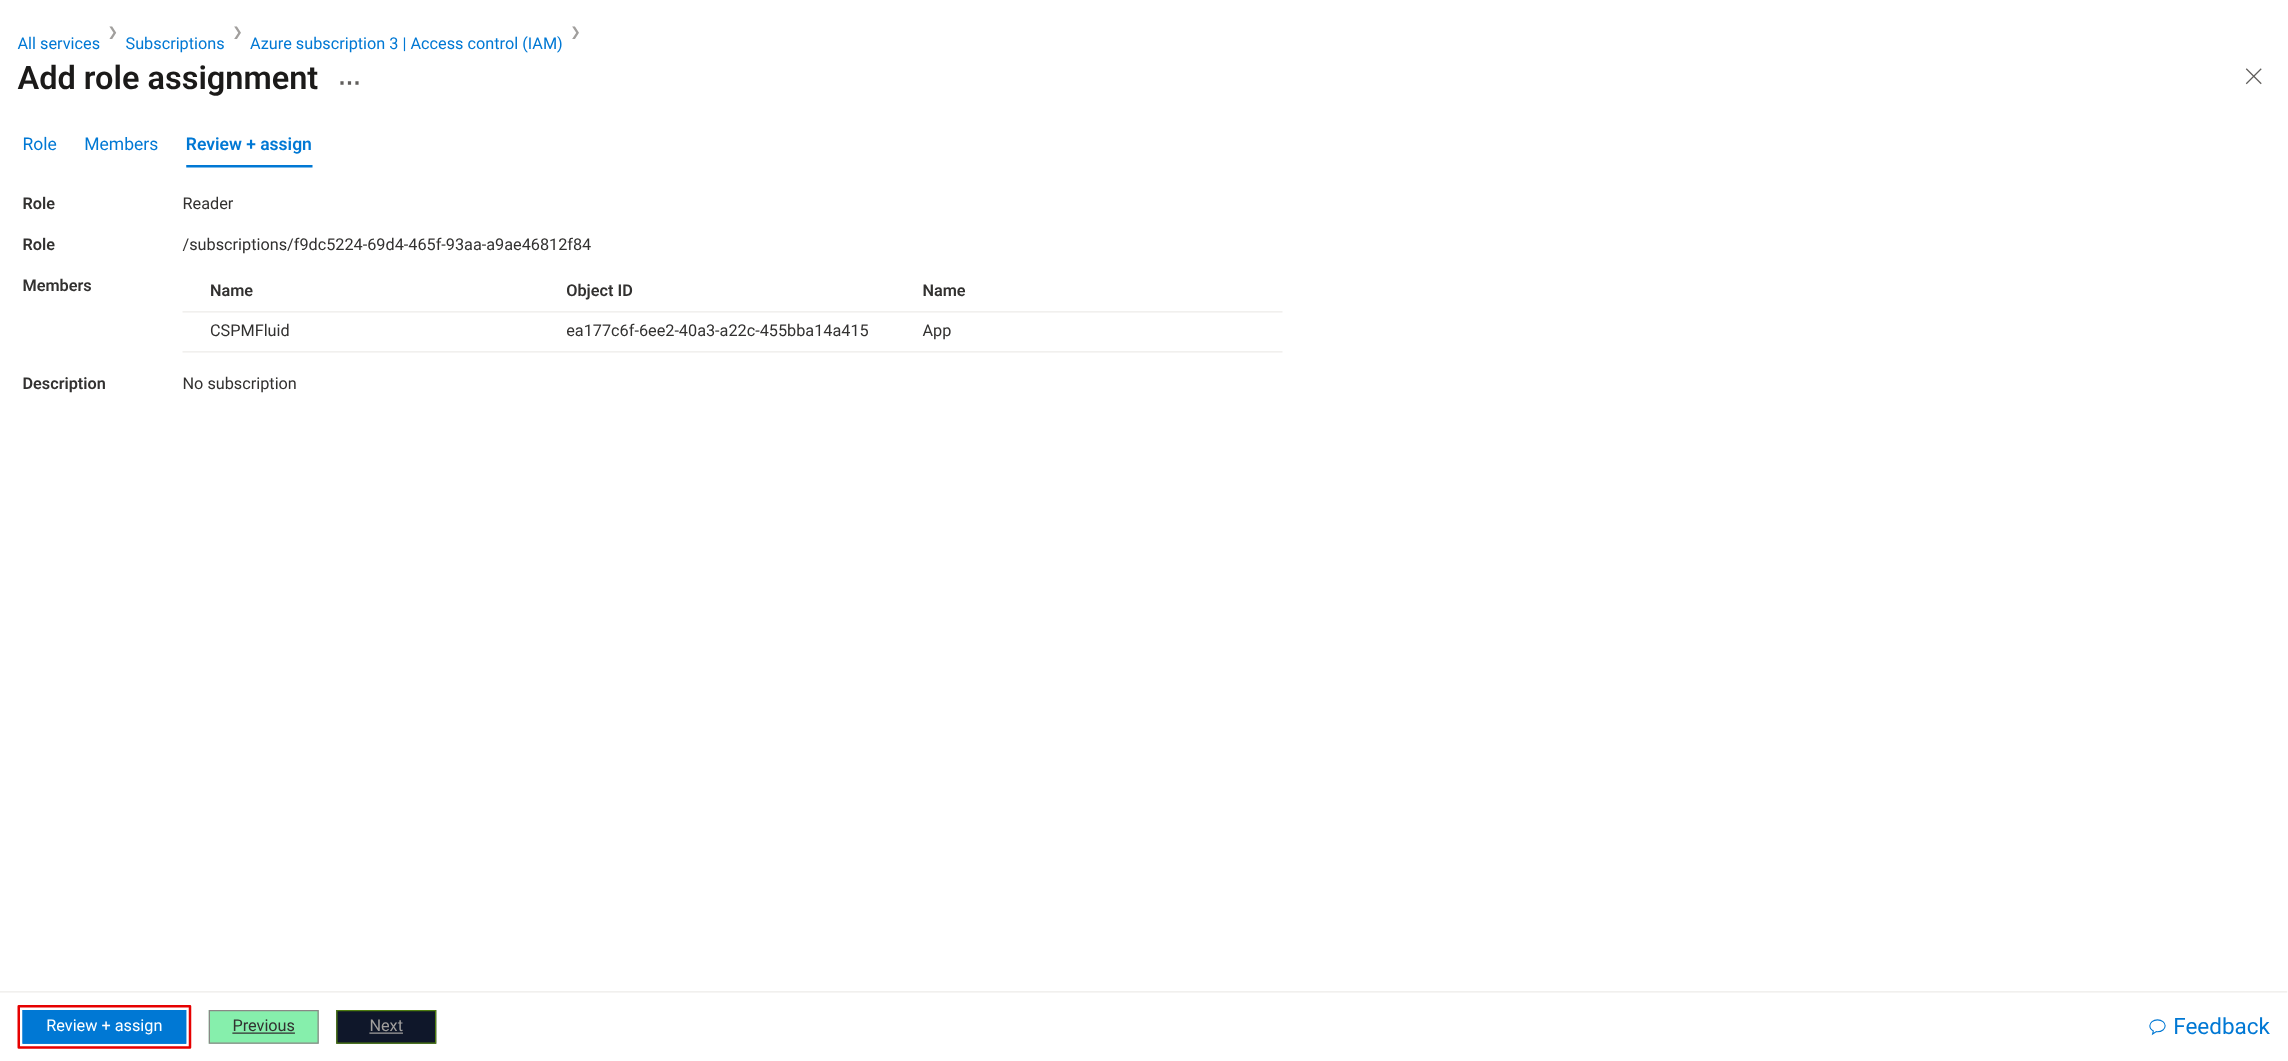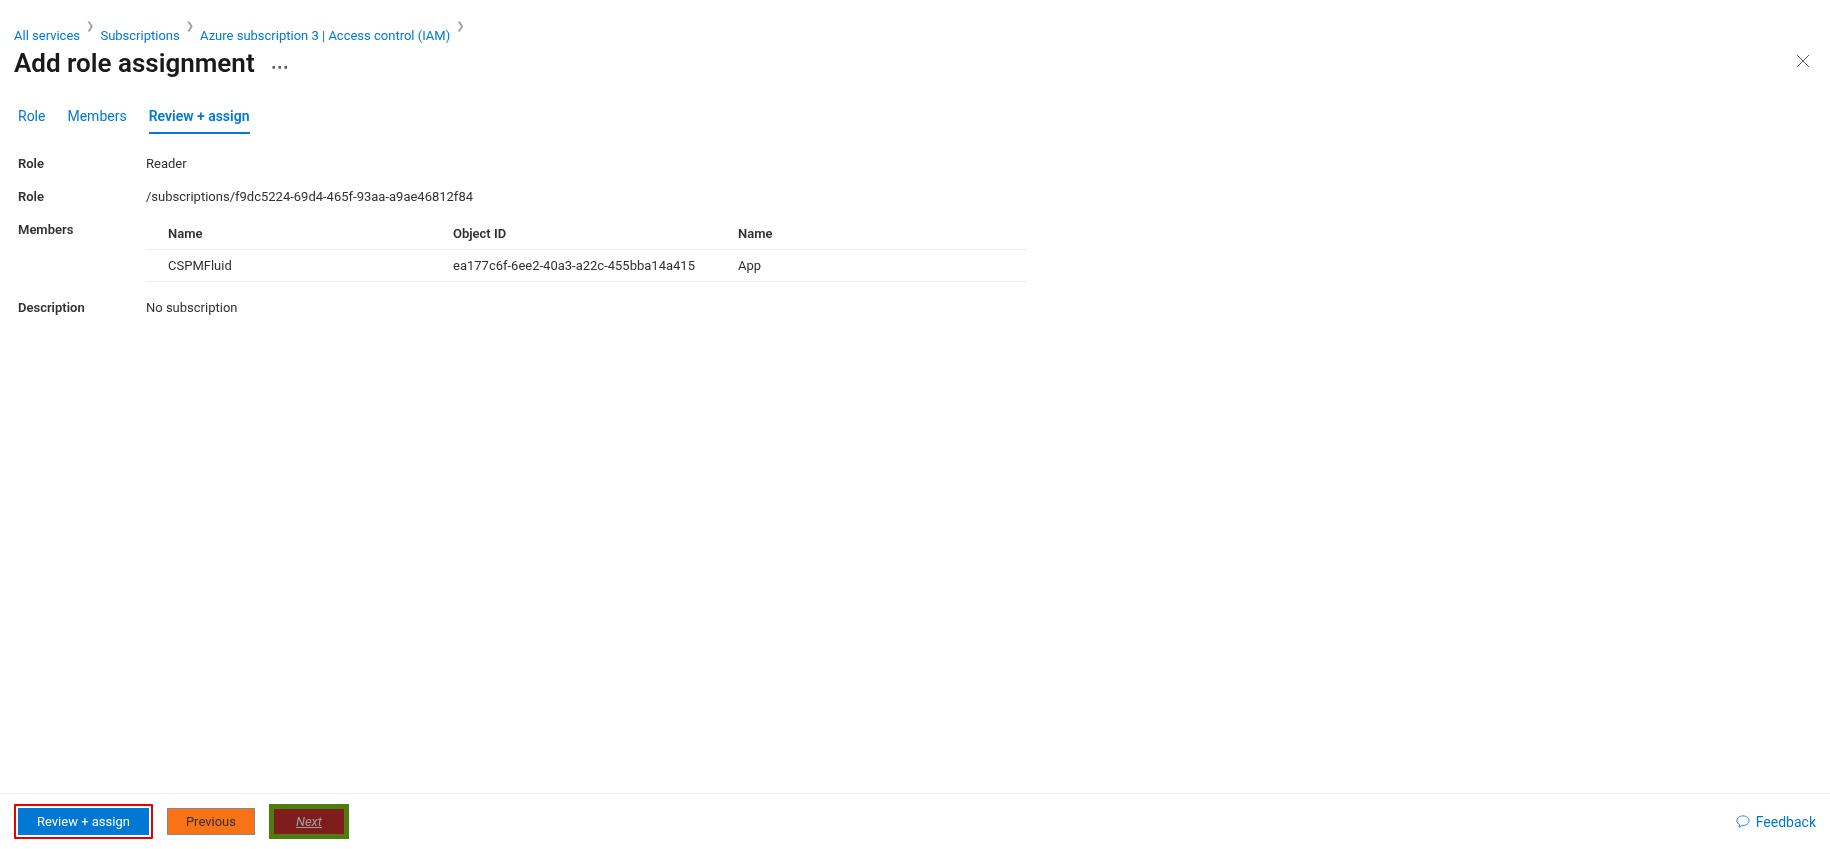--- a/index.html
+++ b/index.html
@@ -151,39 +151,39 @@
       color: #ffffff;
       border: 1px solid #0078d4;
     }
     .highlight-wrap {
       border: 2px solid #e60000;
       padding: 2px;
       display: inline-flex;
       border-radius: 1px;
     }
     .btn-secondary {
-      background: #f97316;
+      background: #86efac;
       color: #323130;
       border: 1px solid #8a8886;
+      text-decoration: underline;
     }
     .btn-disabled {
-      background: #7f1d1d;
+      background: #0f172a;
       color: #a19f9d;
-      border: 5px solid #4d7c0f;
+      border: 1px solid #4d7c0f;
       cursor: default;
       text-decoration: underline;
-      font-style: italic;
     }
     .feedback {
       display: flex;
       align-items: center;
       gap: 6px;
       color: #0078d4;
       cursor: pointer;
-      font-size: 14px;
+      font-size: 18px;
     }
     .feedback svg {
       width: 14px;
       height: 14px;
     }
   </style>
 </head>
 <body>
 
 <div class="breadcrumb">

